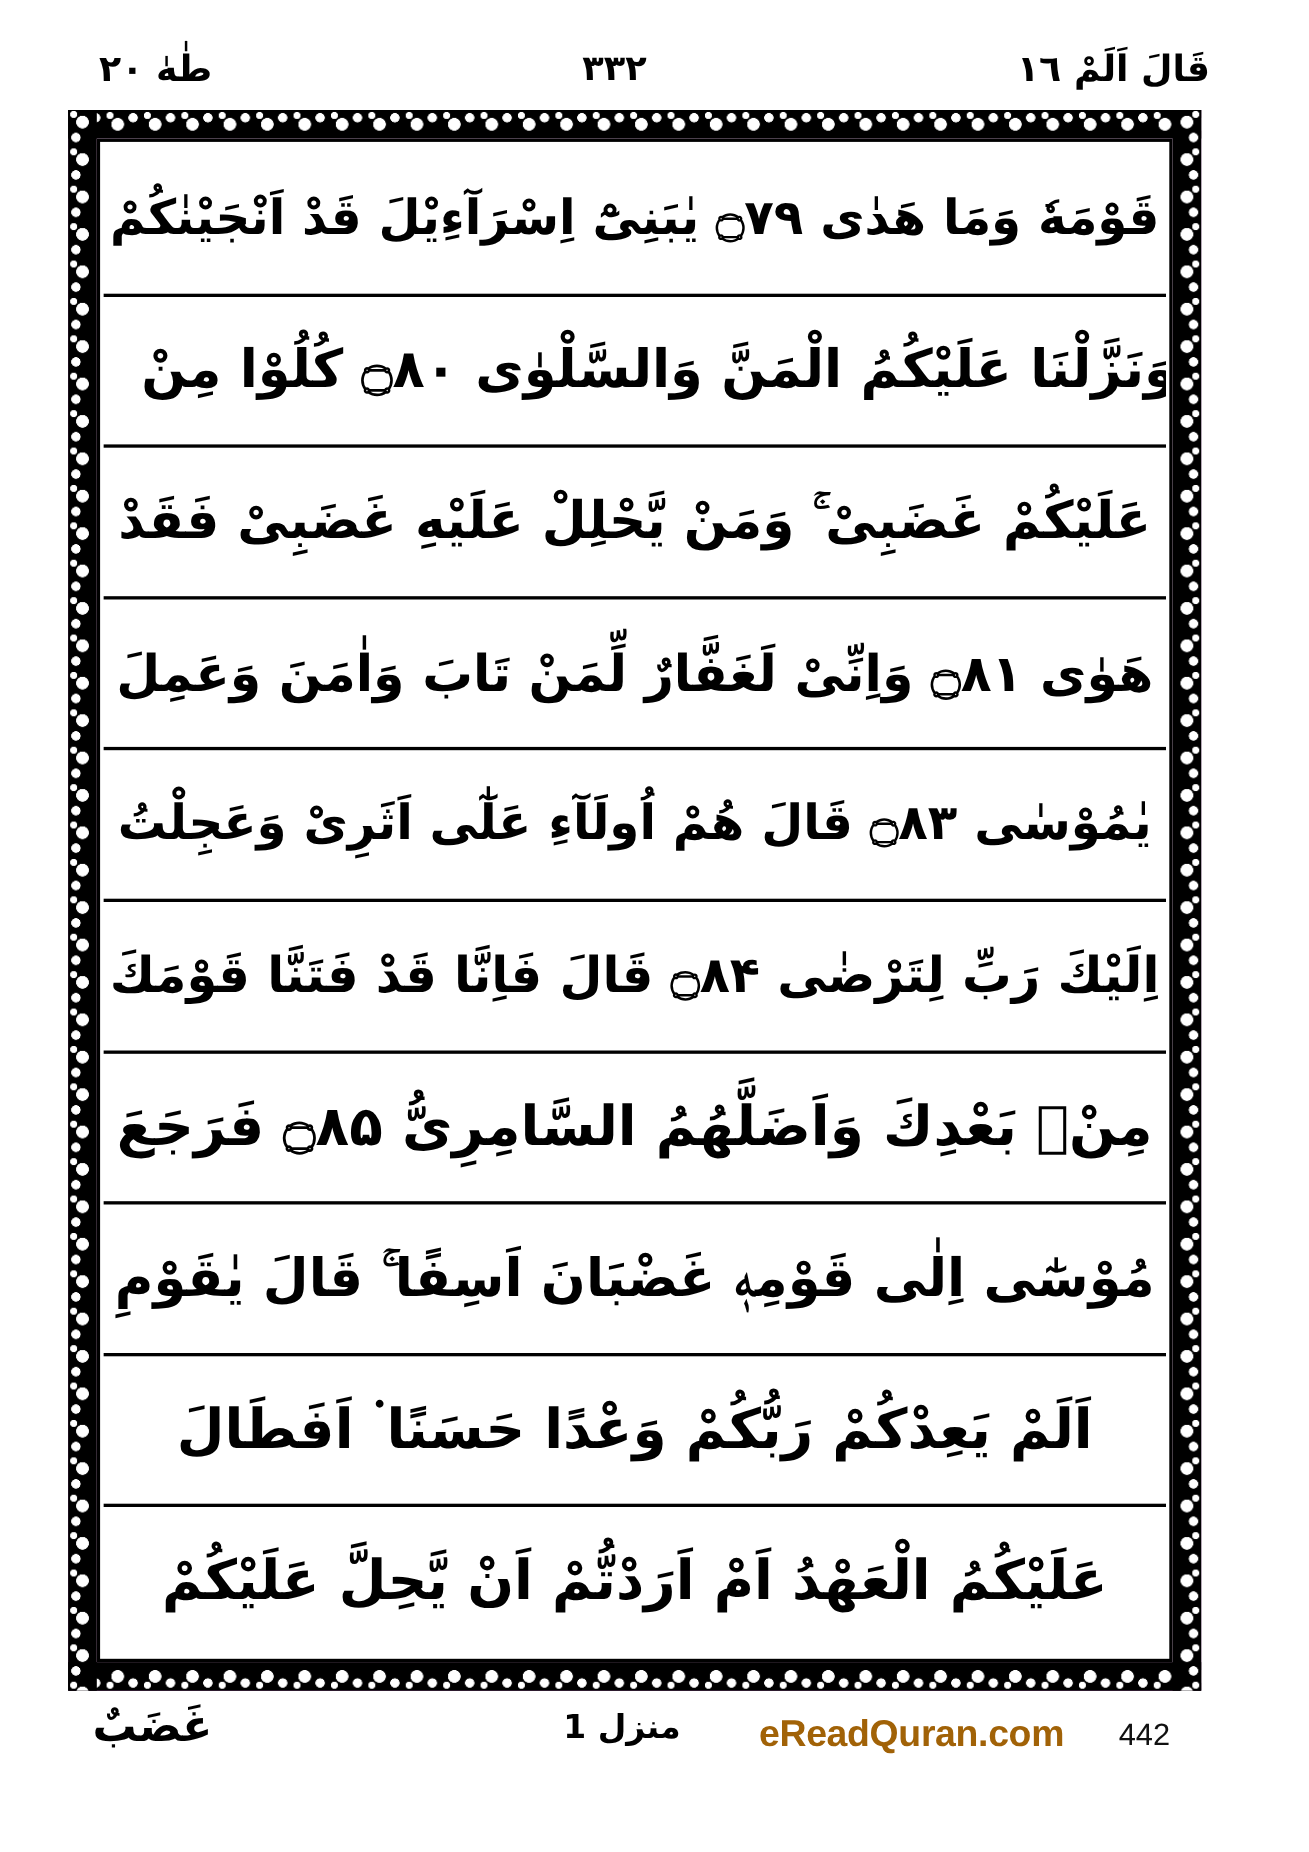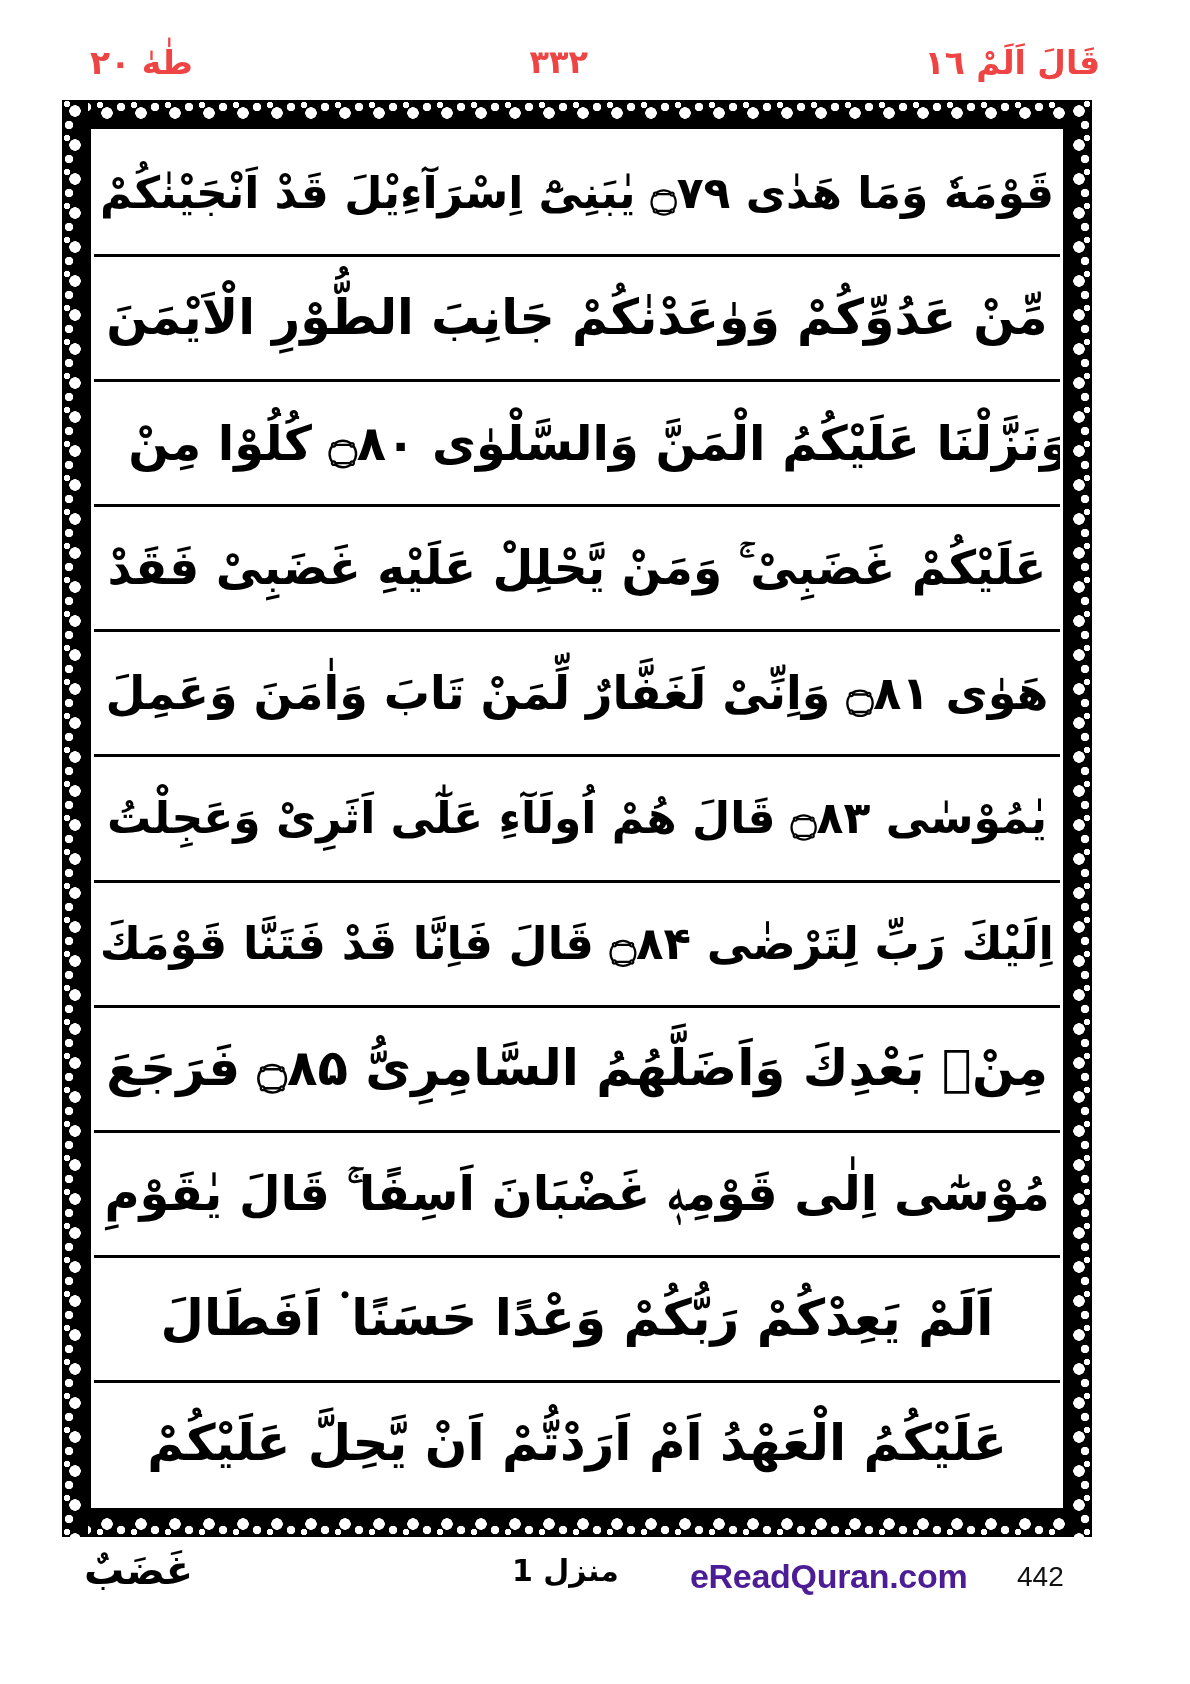--- a/index.html
+++ b/index.html
@@ -27,21 +27,21 @@
     align-items: center;
     justify-content: space-between;
     direction: rtl;
   }
   .hdr-item {
     font-family: "DejaVu Sans", "Liberation Sans", sans-serif;
     font-size: 33px;
     font-weight: 700;
     line-height: 1;
     white-space: nowrap;
-    color: #ef4444;
+    color: #000000;
   }
   .hdr-juz  { text-align: right; padding-right: 42px; }
   .hdr-page { font-size: 32px; letter-spacing: 1px; }
   .hdr-sura { text-align: left; padding-left: 42px; }
 
   
   .mushaf-frame {
     position: absolute;
     top: 100px;
     left: 62px;
@@ -158,21 +158,21 @@
   }
   .foot-brand {
     position: absolute;
     left: 628px;
     top: 12px;
     font-family: "Liberation Sans", sans-serif;
     font-size: 34px;
     font-weight: 700;
     letter-spacing: -0.3px;
     white-space: nowrap;
-    color: #4c1d95;
+    color: #a16207;
   }
   .foot-pageno {
     position: absolute;
     left: 955px;
     top: 16px;
     font-family: "Liberation Sans", sans-serif;
     font-size: 28px;
     font-weight: 400;
     white-space: nowrap;
     color: #111111;
@@ -192,23 +192,20 @@
   <div class="orn orn-top"></div>
   <div class="orn orn-bottom"></div>
   <div class="orn orn-left"></div>
   <div class="orn orn-right"></div>
 
   <div class="frame-inner-rule"></div>
 
   <div class="text-block">
     <div class="ayah-line">
       <div class="ayah-text" style="font-size: 44px;">قَوْمَهٗ وَمَا هَدٰى ۝۷۹ يٰبَنِىْٓ اِسْرَآءِيْلَ قَدْ اَنْجَيْنٰكُمْ</div>
-    </div>
-    <div class="ayah-line">
-      <div class="ayah-text" style="font-size: 49px;">مِّنْ عَدُوِّكُمْ وَوٰعَدْنٰكُمْ جَانِبَ الطُّوْرِ الْاَيْمَنَ</div>
     </div>
     <div class="ayah-line">
       <div class="ayah-text" style="font-size: 48px; margin-left: 44px;">وَنَزَّلْنَا عَلَيْكُمُ الْمَنَّ وَالسَّلْوٰى ۝۸۰ كُلُوْا مِنْ</div>
     </div>
     <div class="ayah-line">
       <div class="ayah-text" style="font-size: 47px;">عَلَيْكُمْ غَضَبِىْ ۚ وَمَنْ يَّحْلِلْ عَلَيْهِ غَضَبِىْ فَقَدْ</div>
     </div>
     <div class="ayah-line">
       <div class="ayah-text" style="font-size: 46px;">هَوٰى ۝۸۱ وَاِنِّىْ لَغَفَّارٌ لِّمَنْ تَابَ وَاٰمَنَ وَعَمِلَ</div>
     </div>

